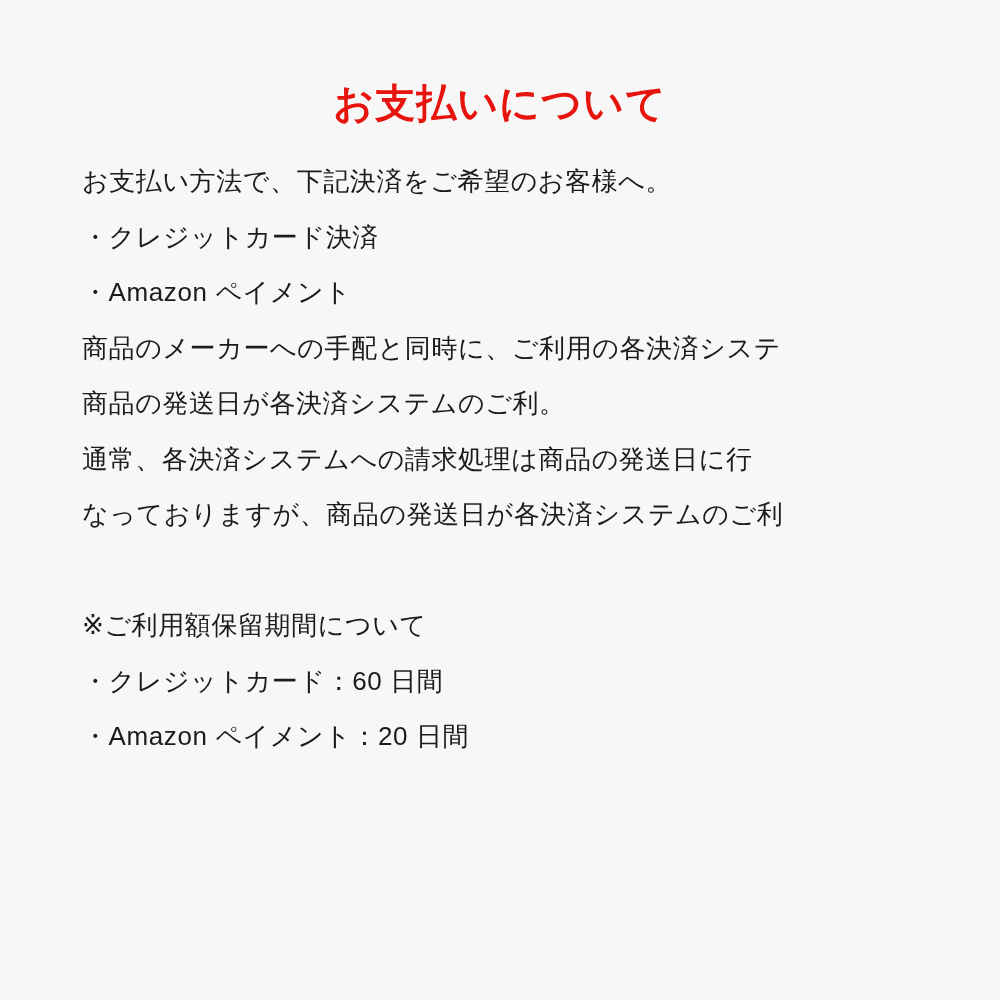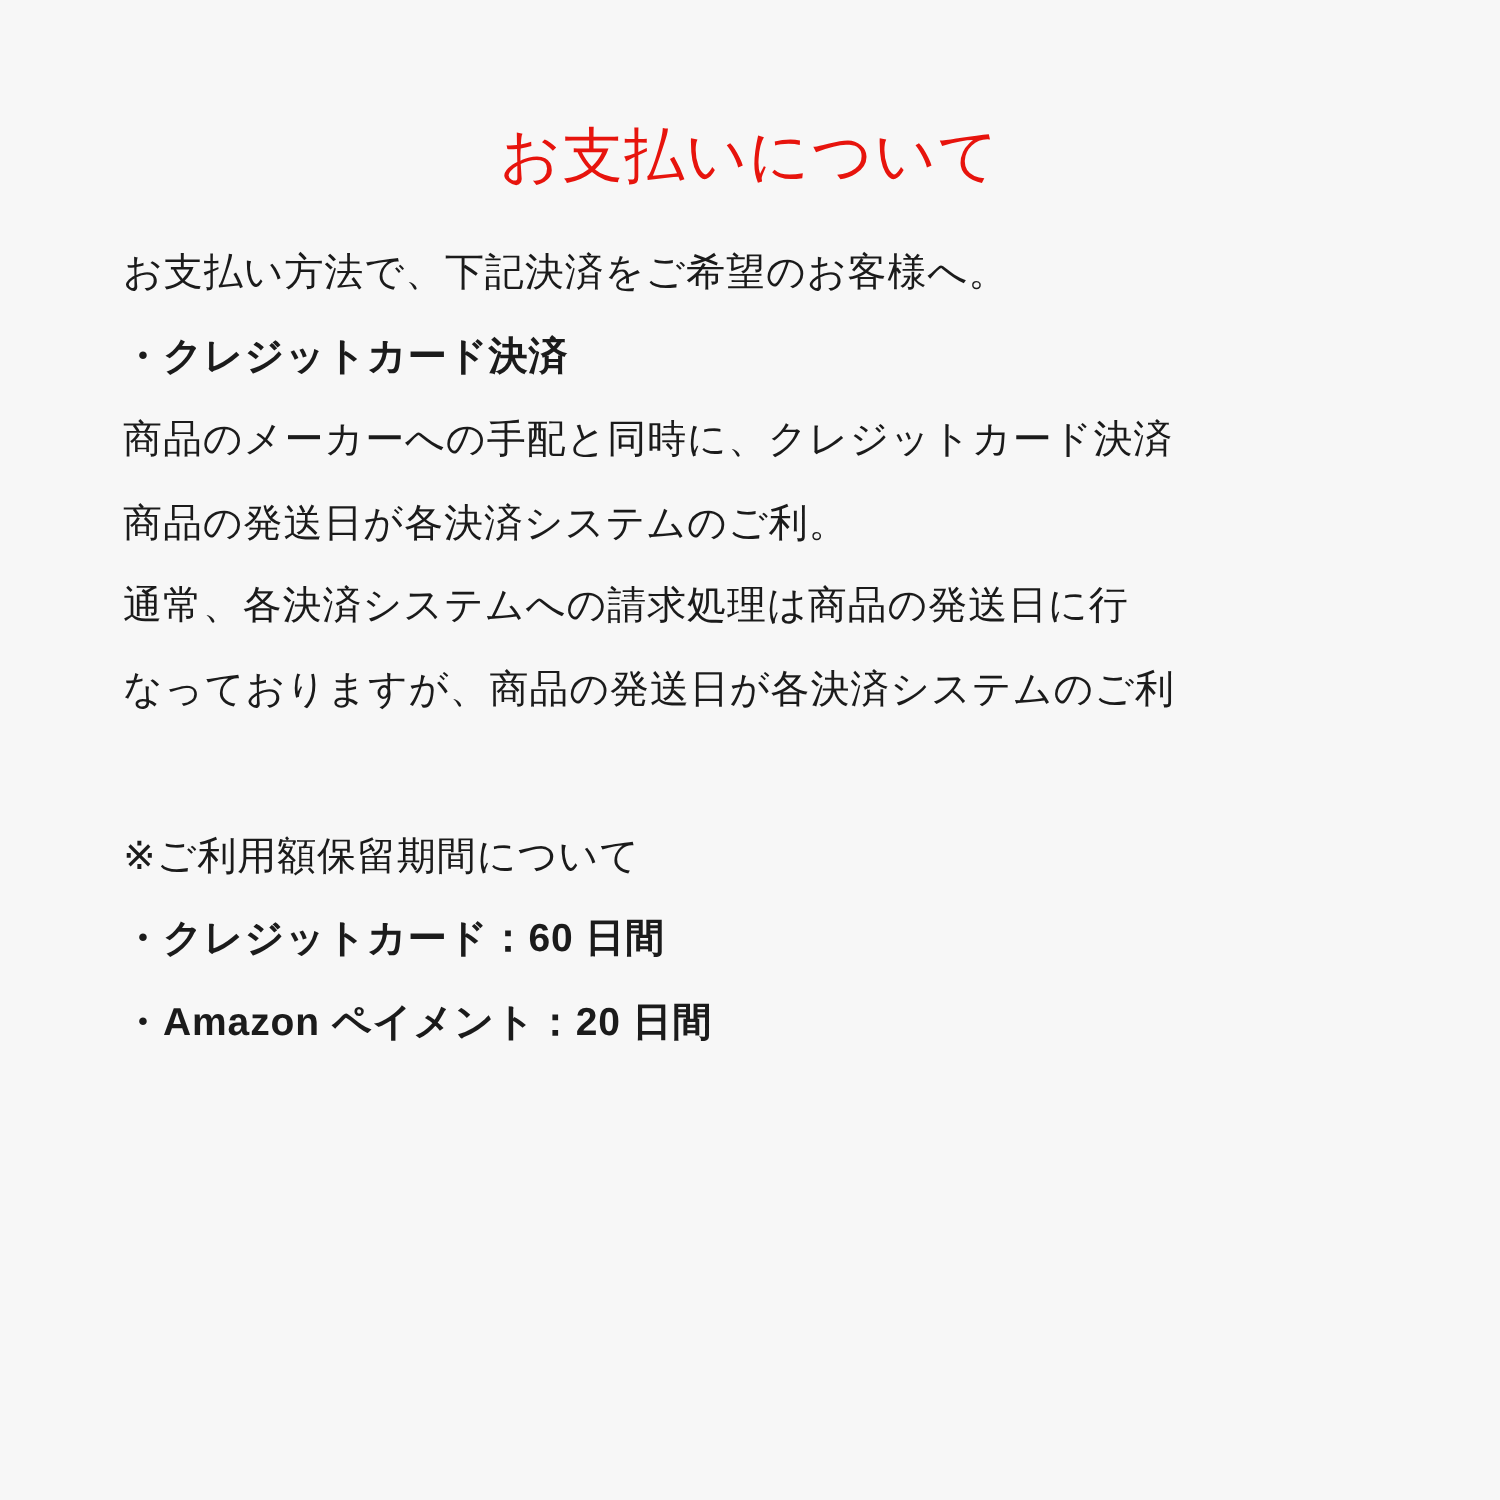--- a/index.html
+++ b/index.html
@@ -16,50 +16,51 @@
     overflow: hidden;
   }
   .title {
     position: absolute;
     top: 76px;
     left: 0;
     width: 1000px;
     margin: 0;
     text-align: center;
     font-size: 40px;
-    font-weight: 400;
+    font-weight: 700;
     letter-spacing: 1px;
     color: var(--title-color, #e7140d);
   }
   .content {
     position: absolute;
     top: 154px;
     left: 82px;
     right: 60px;
     font-size: 26px;
     line-height: 55.5px;
     letter-spacing: 0.6px;
   }
   .line {
     min-height: 55.5px;
     white-space: nowrap;
   }
   .seg-bold {
-    font-weight: 700;
+    font-weight: 400;
   }
 </style>
 </head>
 <body>
 
 <div class="canvas">
   <h1 class="title">お支払いについて</h1>
   <div class="content" id="content">
       <div class="line"><span>お支払い方法で、下記決済をご希望のお客様へ。</span></div>
       <div class="line"><span class="seg-bold">・クレジットカード決済</span></div>
-      <div class="line"><span>商品のメーカーへの手配と同時に、クレジットカード決済</span></div>
+      <div class="line"><span class="seg-bold">・Amazon ペイメント</span></div>
+      <div class="line"><span>商品のメーカーへの手配と同時に、ご利用の各決済システ</span></div>
       <div class="line"><span>商品の発送日が各決済システムのご利。</span></div>
       <div class="line"><span>通常、各決済システムへの請求処理は商品の発送日に行</span></div>
       <div class="line"><span>なっておりますが、商品の発送日が各決済システムのご利</span></div>
       <div class="line"></div>
       <div class="line"><span>※ご利用額保留期間について</span></div>
       <div class="line"><span class="seg-bold">・クレジットカード：60 日間</span></div>
       <div class="line"><span class="seg-bold">・Amazon ペイメント：20 日間</span></div>
     </div>
 </div>
 

